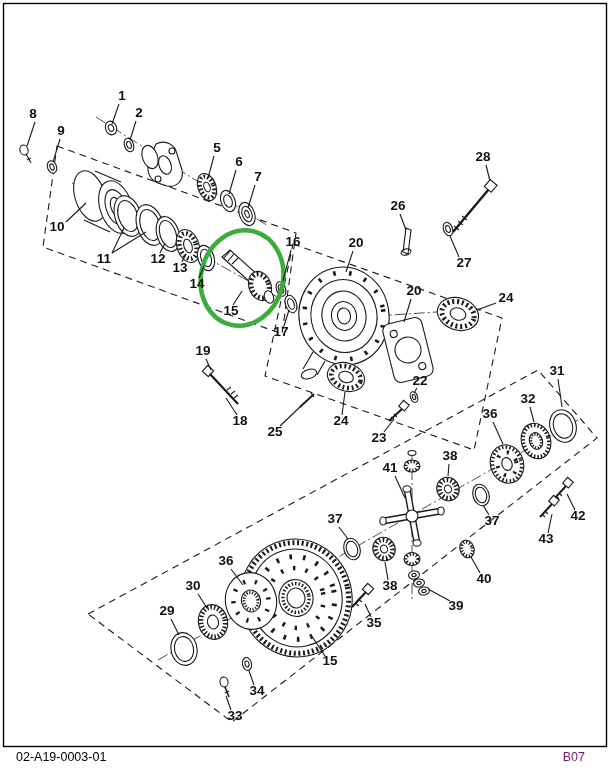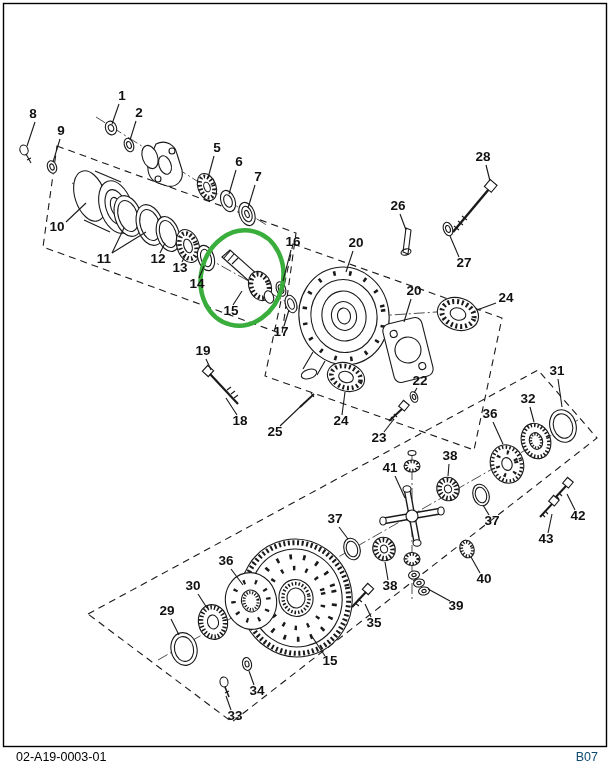--- a/index.html
+++ b/index.html
@@ -7,21 +7,21 @@
     width:610px;height:777px;position:relative;overflow:hidden;
     background:#ffffff;font-family:"Liberation Sans",sans-serif;
   }
   #diagram{position:absolute;left:0;top:0;}
   #callout-layer text{
     font-family:"Liberation Sans",sans-serif;
     font-size:13.5px;font-weight:bold;fill:#111;text-anchor:middle;
   }
   #callout-layer polyline{fill:none;stroke:#1a1a1a;stroke-width:1.1;}
   .footer-left{position:absolute;left:8px;top:750px;font-size:12.5px;color:#000;margin-left:8px;}
-  .footer-right{position:absolute;right:12px;top:750px;font-size:12.5px;color:#0c4a6e;}
+  .footer-right{position:absolute;right:25px;top:750px;font-size:12.5px;color:#701a75;}
 </style>
 </head>
 <body>
 
 <svg id="diagram" width="610" height="777" viewBox="0 0 610 777">
 
   <rect x="3.5" y="3.5" width="603" height="743" fill="none" stroke="#000" stroke-width="1.4"></rect>
 
   <g fill="none" stroke="#1a1a1a" stroke-width="1.1" stroke-dasharray="7 5">
     <polygon points="57,146 296,233 282,334 43,247"></polygon>

